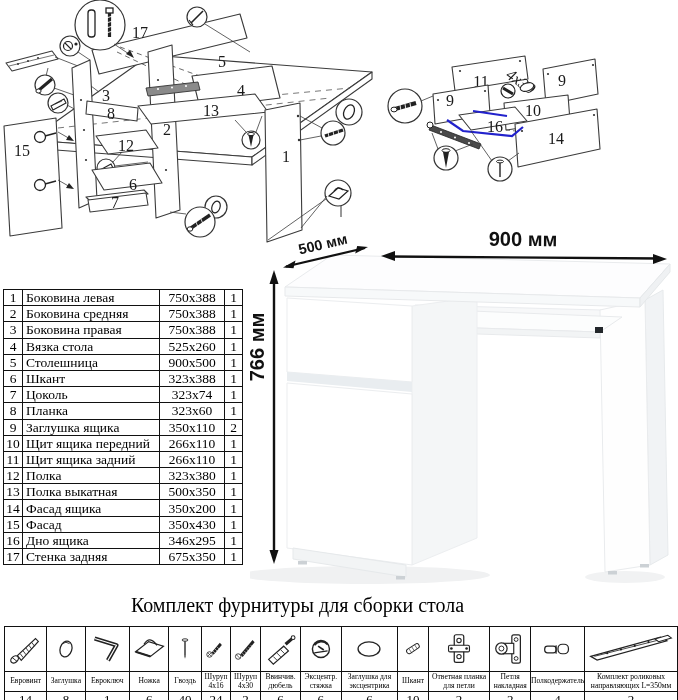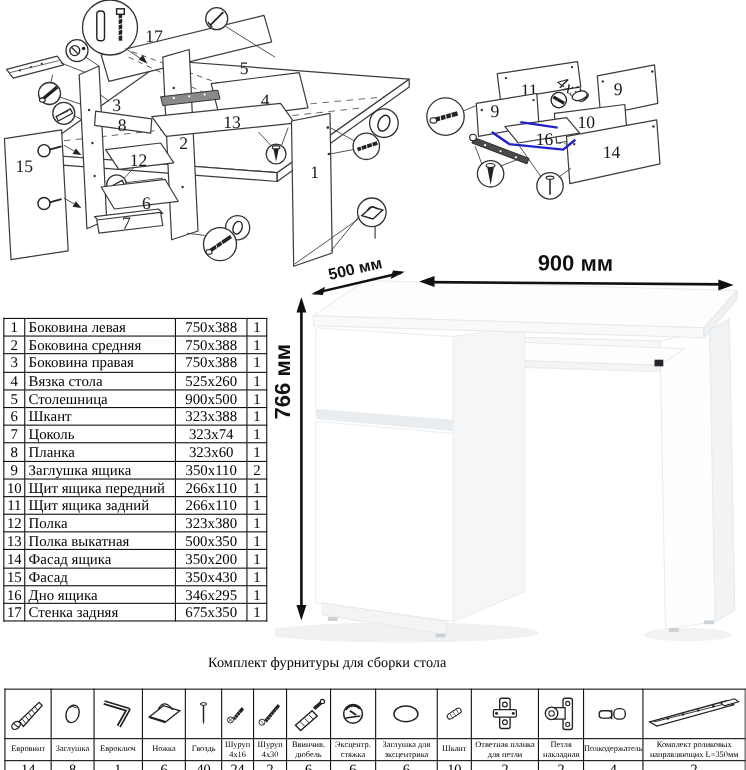--- a/index.html
+++ b/index.html
@@ -15,21 +15,21 @@
   
   #parts-table{position:absolute;left:3px;top:289px;border-collapse:collapse;}
   #parts-table td{border:1.4px solid #111;height:15.2px;line-height:15px;
      font-size:13.5px;padding:0 3px;white-space:nowrap;}
   #parts-table td.num{width:14px;text-align:center;padding:0 2px;}
   #parts-table td.nm{width:130px;}
   #parts-table td.sz{width:58px;text-align:center;}
   #parts-table td.qt{width:13px;text-align:center;padding:0 2px;}
   
   #hw-title{position:absolute;left:0;top:594px;width:595px;text-align:center;
-     font-size:13px;}
+     font-size:20px;}
   #hardware-table{position:absolute;left:4px;top:626px;border-collapse:collapse;table-layout:fixed;}
   #hardware-table td{border:1.3px solid #111;text-align:center;vertical-align:middle;padding:0;}
   td.hw-icon-cell{height:44px;}
   td.hw-icon-cell svg{display:block;margin:0 auto;height:38px;max-width:96%;}
   td.hw-label-cell{height:19px;font-size:7.6px;line-height:1.12;overflow:hidden;}
   td.hw-qty-cell{height:15px;font-size:13px;line-height:14px;}
 </style>
 </head>
 <body>
 

